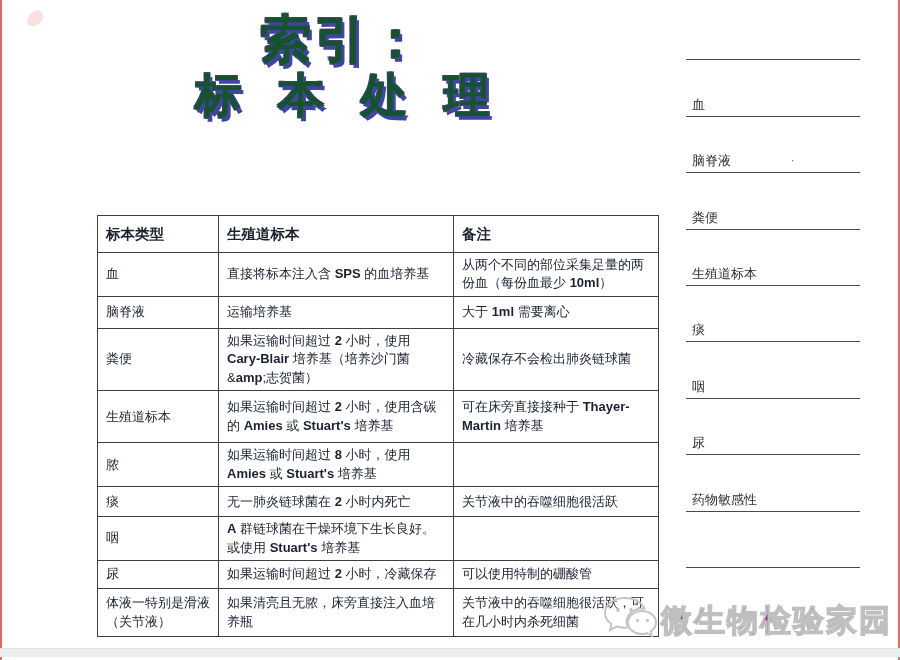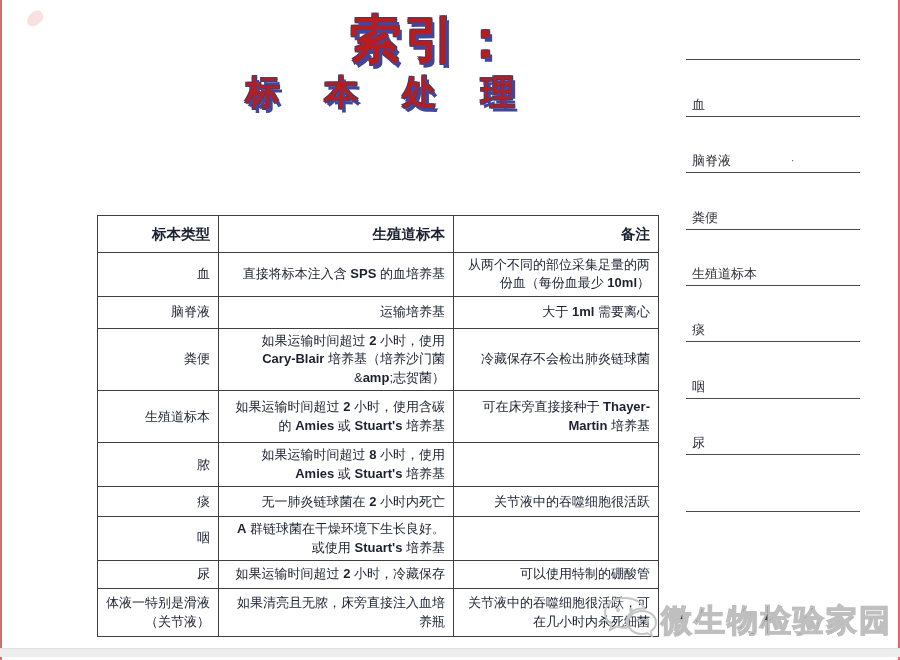--- a/index.html
+++ b/index.html
@@ -9,51 +9,51 @@
   
   .edge-line{position:absolute;top:0;bottom:0;width:2px;background:#d84f4f;opacity:.85;}
   .edge-line.left{left:0;}
   .edge-line.right{right:0;}
   .scan-smudge{position:absolute;left:26px;top:12px;width:18px;height:13px;
         background:rgba(238,168,168,.35);border-radius:60% 40% 50% 50%;transform:rotate(-35deg);}
   .bottom-band{position:absolute;left:0;right:0;bottom:3px;height:8px;background:#ededed;
         border-top:1px solid #e2e2e2;}
 
   
-  .title{position:absolute;left:170px;top:12px;width:345px;text-align:right;
-         font-weight:bold;color:#b91c1c;
+  .title{position:absolute;left:170px;top:12px;width:345px;text-align:center;
+         font-weight:bold;color:#14532d;
          text-shadow:3px 4px 0 #4046a0,-1px -1px 0 #3a406b,1px -1px 0 #3a406b,
                      -1px 1px 0 #3a406b,1px 1px 0 #3a406b;}
   .title .t1{font-size:51px;line-height:56px;letter-spacing:4px;}
-  .title .t2,.title .t3{font-size:34px;line-height:54px;white-space:pre;word-spacing:24px;font-family:Liberation Mono, monospace;}
+  .title .t2,.title .t3{font-size:46px;line-height:54px;white-space:pre;word-spacing:24px;}
 
   
   table.spec{position:absolute;left:97px;top:215px;width:561px;border-collapse:collapse;
              table-layout:fixed;}
   table.spec col.c1{width:121px;} table.spec col.c2{width:235px;} table.spec col.c3{width:205px;}
   table.spec th,table.spec td{border:1.5px solid #3f3f3f;padding:3px 8px;vertical-align:middle;
-             font-size:13px;line-height:1.42;color:#1b2130;text-align:right;word-break:break-word;}
+             font-size:13px;line-height:1.42;color:#1b2130;text-align:left;word-break:break-word;}
   table.spec th{font-size:14.5px;font-weight:bold;height:30px;}
   table.spec td b{font-weight:bold;}
   tbody tr:nth-child(1){height:43px;} tbody tr:nth-child(2){height:32px;}
   tbody tr:nth-child(3){height:56px;} tbody tr:nth-child(4){height:52px;}
   tbody tr:nth-child(5){height:44px;} tbody tr:nth-child(6){height:30px;}
   tbody tr:nth-child(7){height:43px;} tbody tr:nth-child(8){height:28px;}
   tbody tr:nth-child(9){height:48px;}
 
   
   .sidebar{position:absolute;left:686px;top:4px;width:174px;z-index:2;}
   .sb-item{position:relative;height:55.4px;border-bottom:1.3px solid #4a4a4a;}
   .sb-item .lbl{position:absolute;left:6px;bottom:2px;font-size:13px;color:#2e2e38;
                 font-weight:500;white-space:nowrap;}
   .sb-item .mrk{position:absolute;left:105px;bottom:6px;font-size:10px;color:#555;}
 
   
   .watermark{position:absolute;right:8px;bottom:12px;display:flex;align-items:center;z-index:1;}
-  .watermark .wm-text{font-size:31px;letter-spacing:2px;font-weight:bold;color:#404040;
+  .watermark .wm-text{font-size:31px;letter-spacing:2px;font-weight:bold;color:#a21caf;
        -webkit-text-stroke:1.2px #bfbfbf;text-shadow:0 0 1px #c8c8c8;white-space:nowrap;}
   .watermark svg{margin-right:2px;}
 </style>
 </head>
 <body>
 
 <div id="page">
 
   <div class="edge-line left"></div>
   <div class="edge-line right"></div>
@@ -173,20 +173,24 @@
       <div class="sb-item">
         <span class="lbl">咽</span>
         <span class="mrk"></span>
       </div>
 
       <div class="sb-item">
         <span class="lbl">尿</span>
         <span class="mrk"></span>
       </div>
 
+      <div class="sb-item">
+        <span class="lbl">药物敏感性</span>
+        <span class="mrk"></span>
+      </div>
 
       <div class="sb-item">
         <span class="lbl"></span>
         <span class="mrk"></span>
       </div>
 
   </div>
 
   <div class="watermark">
     <span>

